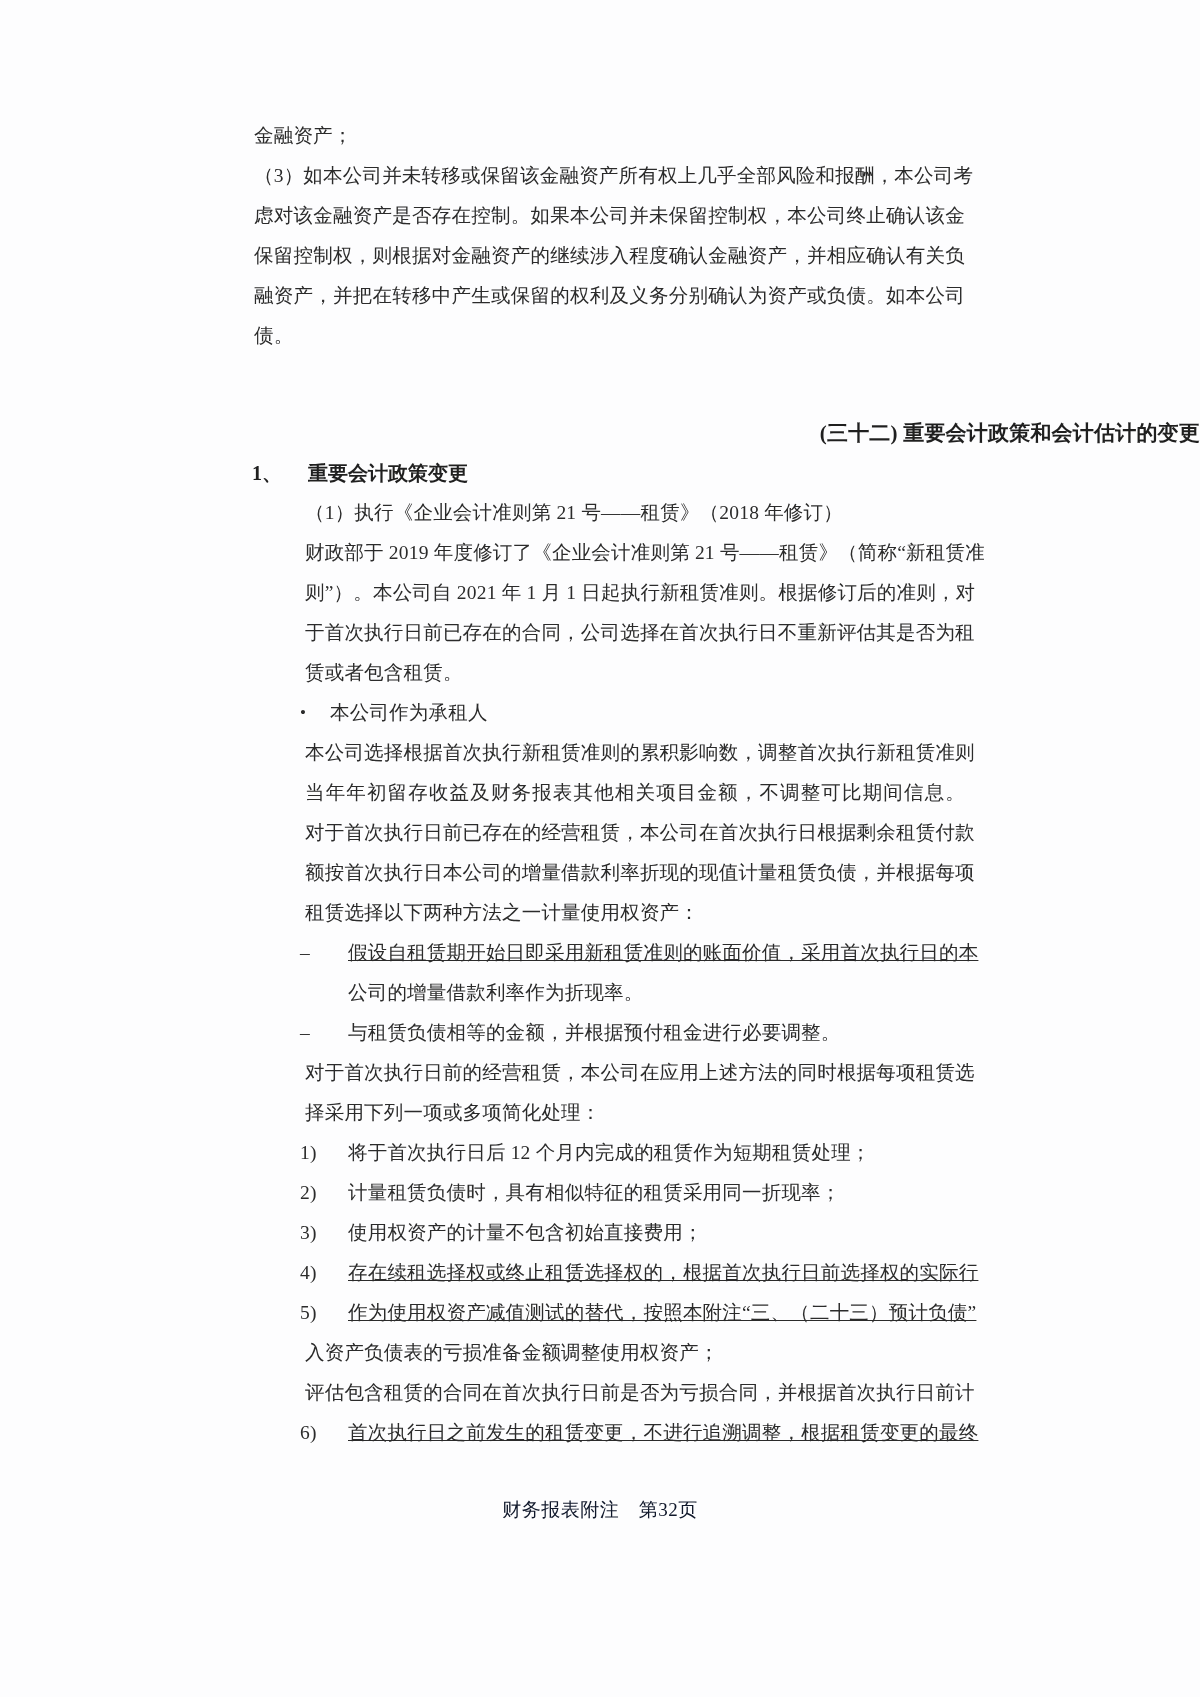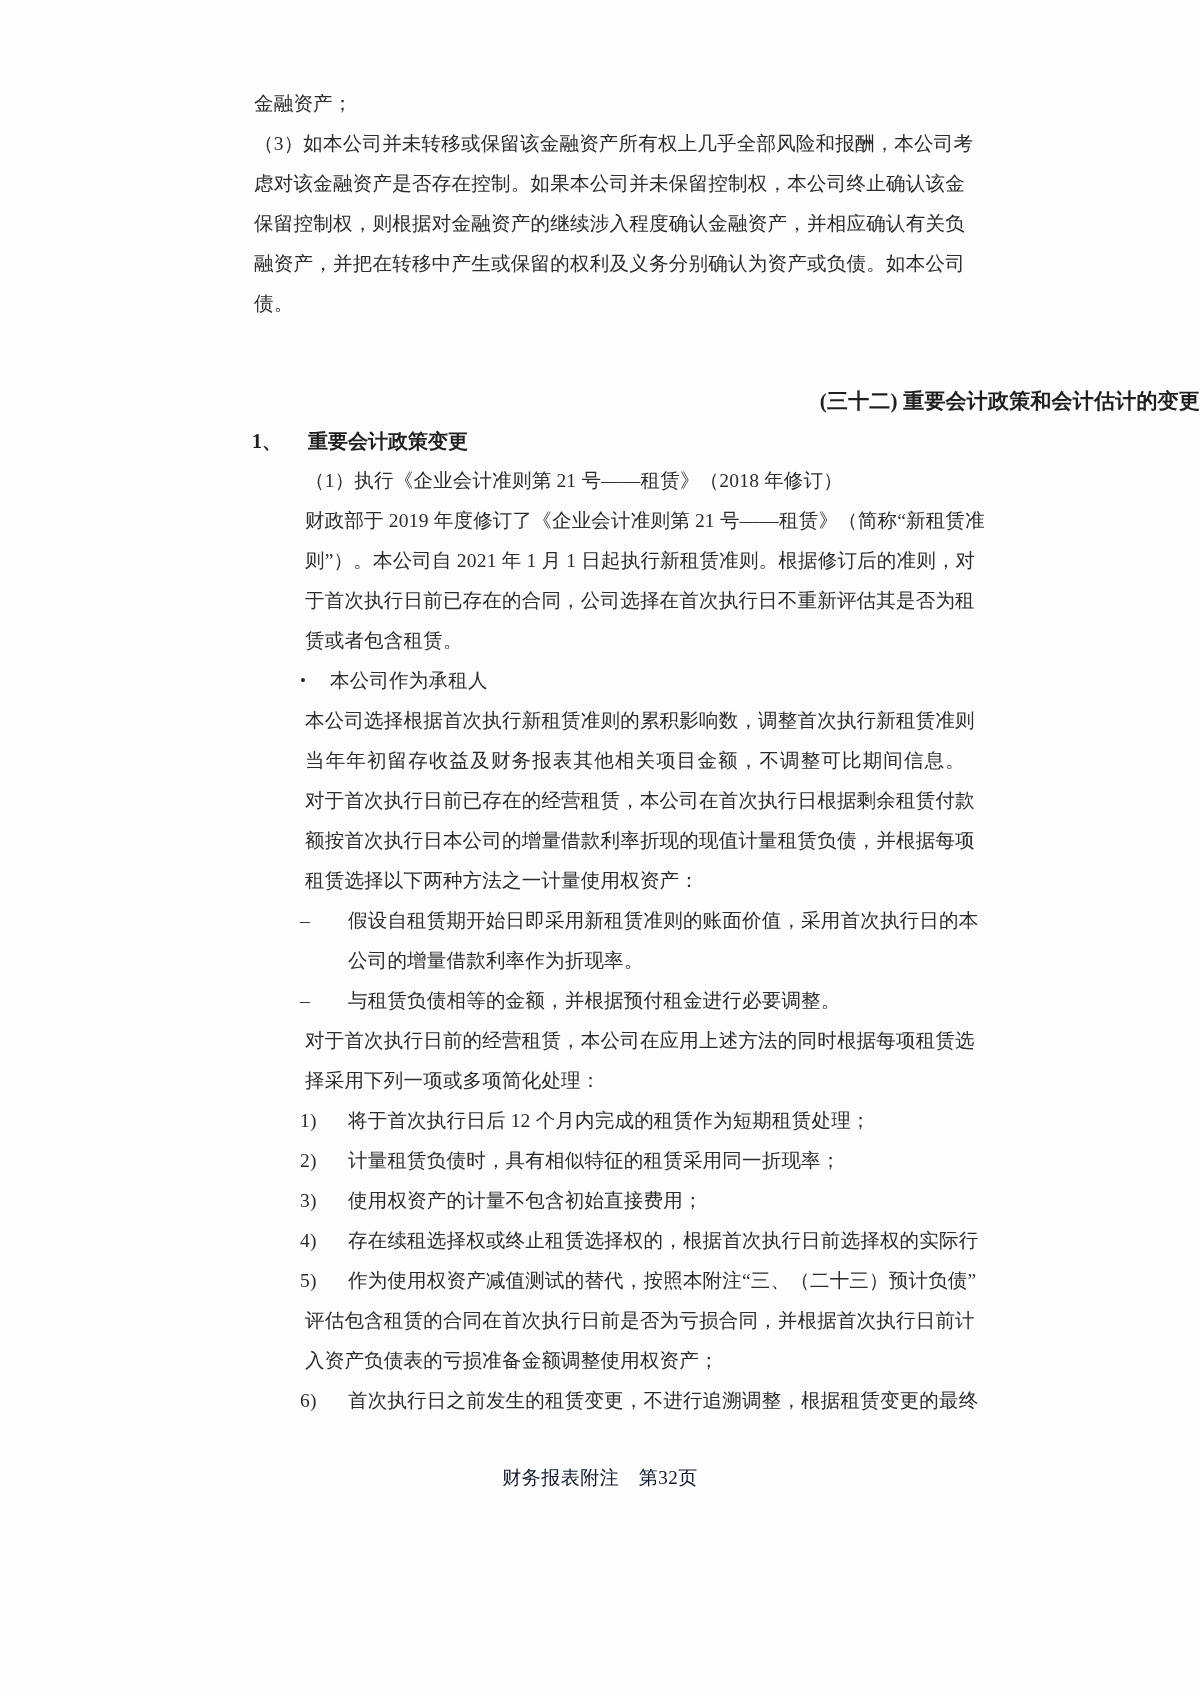--- a/index.html
+++ b/index.html
@@ -4,39 +4,39 @@
 <style>
   html,body{margin:0;padding:0;background:#ffffff;}
   .page{
     position:relative;
     width:1200px;height:1697px;
     background:#fdfdfe;
     font-family:"Liberation Serif","DejaVu Serif",serif;
     color:#2b2b2b;
     overflow:hidden;
   }
-  .content{padding-top:84px;}
+  .content{padding-top:116px;}
   .ln{
     font-size:19.5px;
     line-height:40px;
     white-space:nowrap;
     letter-spacing:0.2px;
   }
   
   .a{margin-left:254px;width:711px;}
   
   .b{margin-left:305px;width:660px;}
   
   .bh{margin-left:348px;width:617px;}
   .full{text-align:justify;text-align-last:justify;}
   .marked{margin-left:300px;width:665px;display:flex;}
   .mk{flex:none;width:48px;}
   .mk.bullet{width:30px;font-size:17px;}
   .mt{flex:1;white-space:nowrap;}
-  .mt.full{text-align:justify;text-align-last:justify;}
+  .mt.full{text-align:justify;text-align-last:justify;text-decoration:underline;}
   .h1{
     margin-top:57px;margin-left:165px;
     font-size:21px;font-weight:bold;line-height:40px;
     color:#1f1f1f;white-space:nowrap;letter-spacing:0.2px;text-align:right;
   }
   .h2{margin-left:252px;display:flex;font-size:20px;font-weight:bold;line-height:40px;color:#1f1f1f;}
   .h2 .num{flex:none;width:56px;}
   .footer{
     margin-top:37px;width:1200px;
     text-align:center;font-size:19px;line-height:40px;color:#0f172a;
@@ -105,22 +105,22 @@
       <span class="mt">使用权资产的计量不包含初始直接费用；</span>
     </div>
     <div class="ln marked">
       <span class="mk">4)</span>
       <span class="mt full">存在续租选择权或终止租赁选择权的，根据首次执行日前选择权的实际行</span>
     </div>
     <div class="ln marked">
       <span class="mk">5)</span>
       <span class="mt full">作为使用权资产减值测试的替代，按照本附注“三、（二十三）预计负债”</span>
     </div>
+    <div class="ln b">入资产负债表的亏损准备金额调整使用权资产；</div>
     <div class="ln b full">评估包含租赁的合同在首次执行日前是否为亏损合同，并根据首次执行日前计</div>
-    <div class="ln b">入资产负债表的亏损准备金额调整使用权资产；</div>
     <div class="ln marked">
       <span class="mk">6)</span>
       <span class="mt full">首次执行日之前发生的租赁变更，不进行追溯调整，根据租赁变更的最终</span>
     </div>
 
     <div class="footer">财务报表附注　第32页</div>
 
   </div>
 </div>
 

